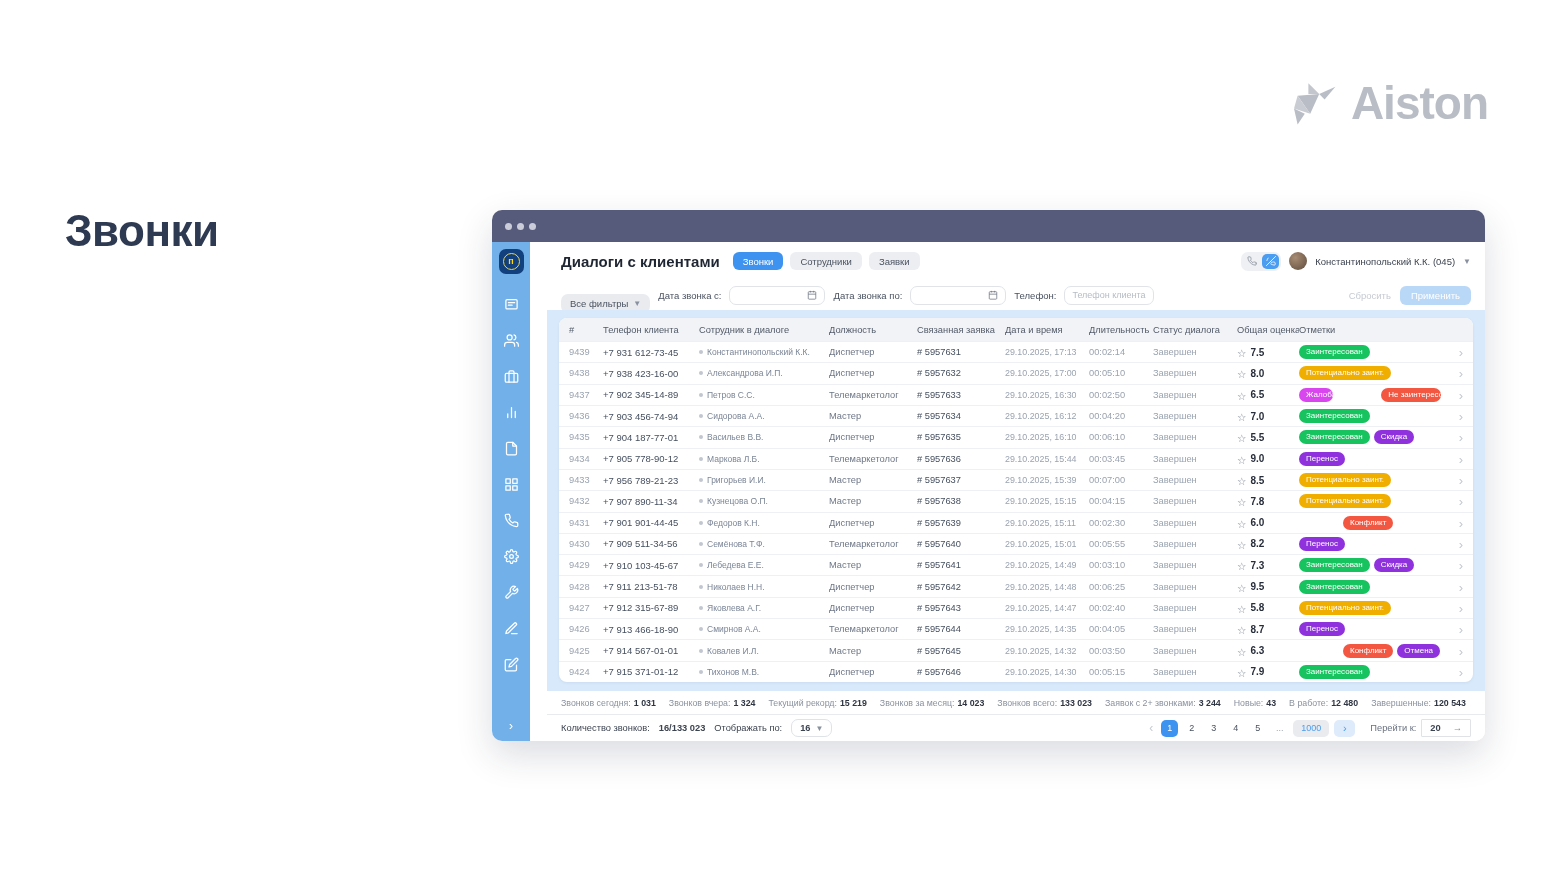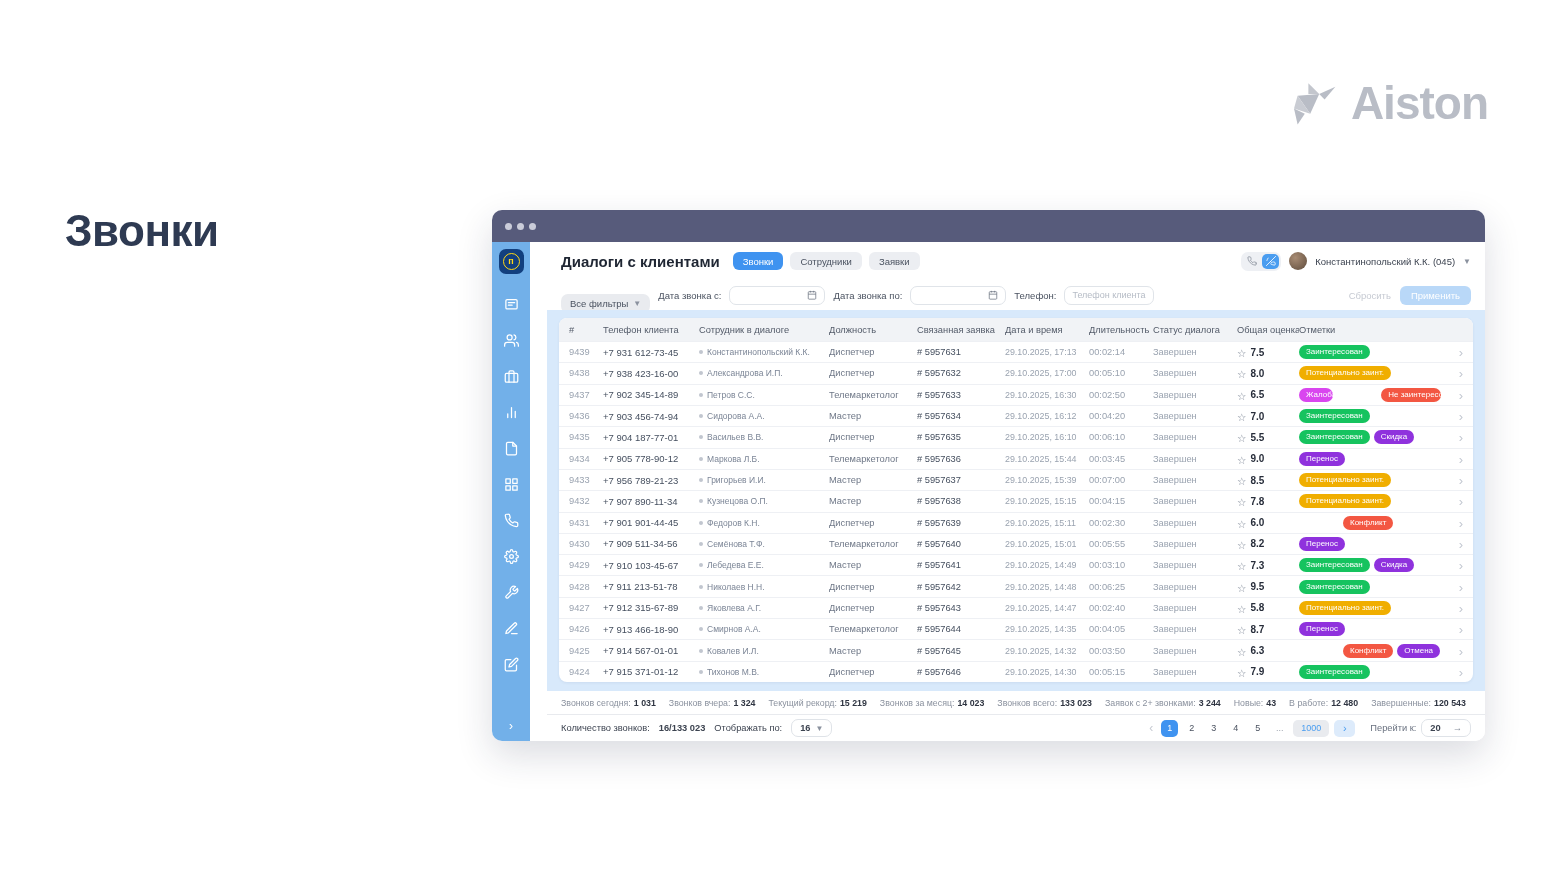--- a/index.html
+++ b/index.html
@@ -93,21 +93,21 @@
   .footerbar { height:27px; border-top:1px solid #e8eaee; display:flex; align-items:center; padding:0 14px; font-size:9.3px; color:#3c4350; gap:9px; flex:none; }
   .select-pill { border:1px solid #dfe3e8; border-radius:7px; height:18px; padding:0 8px; display:flex; align-items:center; gap:5px; font-weight:600; cursor:pointer; }
   .pager { margin-left:auto; display:flex; align-items:center; gap:5px; }
   .pg-prev { color:#c6cad2; font-size:12px; padding:0 3px; cursor:pointer; }
   .page { min-width:17px; height:17px; display:flex; align-items:center; justify-content:center; color:#4a5260; border-radius:5px; font-size:9px; cursor:pointer; padding:0 3px; }
   .page.active { background:#3f93f0; color:#fff; }
   .page.dots { color:#9aa1ad; cursor:default; }
   .page.pill { background:#e9ebef; color:#4a9df0; padding:0 8px; }
   .pg-next { background:#ddebfb; color:#4a9df0; border-radius:5px; width:21px; height:17px; display:flex; align-items:center; justify-content:center; font-size:11px; cursor:pointer; }
   .goto-label { color:#6a7280; margin-left:10px; }
-  .goto-pill { border:1px solid #dfe3e8; border-radius:7px; height:18px; padding:0 8px; display:flex; align-items:center; gap:12px; font-weight:600; }
+  .goto-pill { border:1px solid #dfe3e8; border-radius:1px; height:18px; padding:0 8px; display:flex; align-items:center; gap:12px; font-weight:600; }
   .goto-arrow { color:#8a919e; font-weight:400; }
 </style>
 </head>
 <body>
 
 <div class="stage">
 
   <div class="hero-title">Звонки</div>
 
   <div class="brand">

